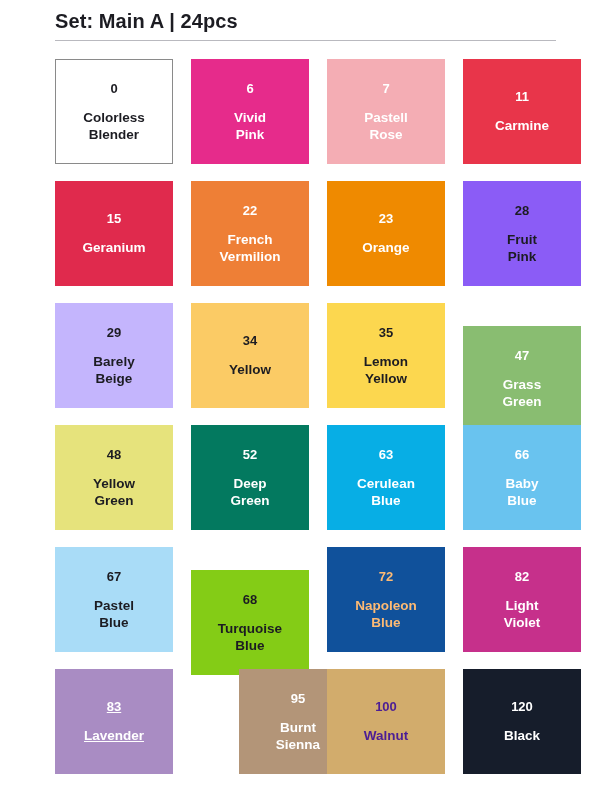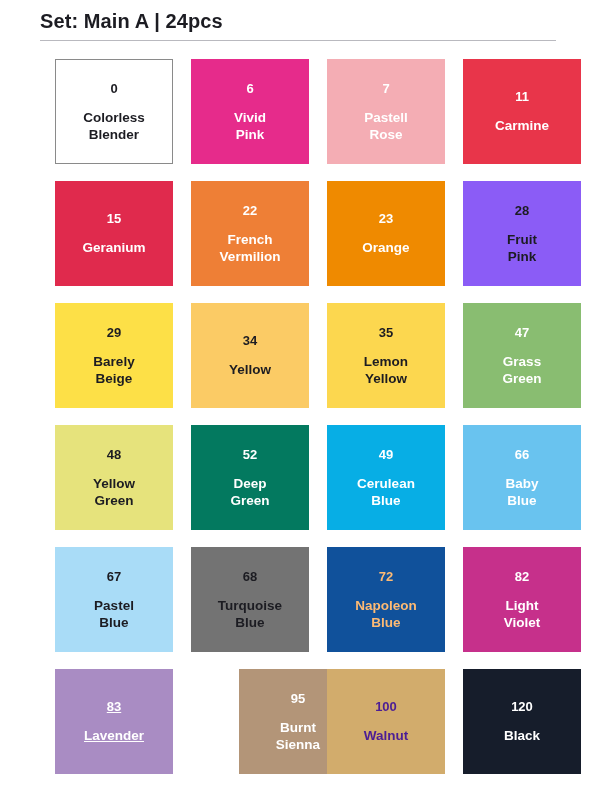--- a/index.html
+++ b/index.html
@@ -14,21 +14,21 @@
     -webkit-font-smoothing: antialiased;
   }
   .page {
     width: 596px;
     height: 791px;
     box-sizing: border-box;
     padding: 0;
     position: relative;
   }
   .title-block {
-    padding: 8px 40px 0 40px;
+    padding: 8px 40px 0 55px;
   }
   .title {
     font-size: 20px;
     font-weight: 600;
     color: #1c1c22;
     letter-spacing: 0.1px;
     padding-bottom: 6px;
     line-height: 26px;
   }
   .title-rule {
@@ -115,65 +115,65 @@
       </div>
       <div class="swatch" style="background: rgb(239, 138, 0); color: rgb(255, 255, 255);">
         <div class="swatch-code">23</div>
         <div class="swatch-name">Orange</div>
       </div>
       <div class="swatch" style="background: #8b5cf6; color: rgb(28, 28, 34);">
         <div class="swatch-code">28</div>
         <div class="swatch-name">Fruit
 Pink</div>
       </div>
-      <div class="swatch" style="background: #fde047; color: rgb(28, 28, 34);">
+      <div class="swatch" style="background: #c4b5fd; color: rgb(28, 28, 34);">
         <div class="swatch-code">29</div>
         <div class="swatch-name">Barely
 Beige</div>
       </div>
       <div class="swatch" style="background: rgb(251, 203, 101); color: rgb(28, 28, 34);">
         <div class="swatch-code">34</div>
         <div class="swatch-name">Yellow</div>
       </div>
       <div class="swatch" style="background: rgb(252, 215, 79); color: rgb(28, 28, 34);">
         <div class="swatch-code">35</div>
         <div class="swatch-name">Lemon
 Yellow</div>
       </div>
-      <div class="swatch" style="background: rgb(137, 189, 113); color: rgb(255, 255, 255);">
+      <div class="swatch" style="background: rgb(137, 189, 113); color: rgb(255, 255, 255); margin-top: 23px;">
         <div class="swatch-code">47</div>
         <div class="swatch-name">Grass
 Green</div>
       </div>
       <div class="swatch" style="background: rgb(230, 227, 124); color: rgb(28, 28, 34);">
         <div class="swatch-code">48</div>
         <div class="swatch-name">Yellow
 Green</div>
       </div>
       <div class="swatch" style="background: rgb(3, 121, 95); color: rgb(255, 255, 255);">
         <div class="swatch-code">52</div>
         <div class="swatch-name">Deep
 Green</div>
       </div>
       <div class="swatch" style="background: rgb(7, 174, 229); color: rgb(255, 255, 255);">
-        <div class="swatch-code">49</div>
+        <div class="swatch-code">63</div>
         <div class="swatch-name">Cerulean
 Blue</div>
       </div>
       <div class="swatch" style="background: rgb(105, 195, 239); color: rgb(255, 255, 255);">
         <div class="swatch-code">66</div>
         <div class="swatch-name">Baby
 Blue</div>
       </div>
       <div class="swatch" style="background: rgb(169, 220, 247); color: rgb(28, 28, 34);">
         <div class="swatch-code">67</div>
         <div class="swatch-name">Pastel
 Blue</div>
       </div>
-      <div class="swatch" style="background: #737373; color: rgb(28, 28, 34);">
+      <div class="swatch" style="background: #84cc16; color: rgb(28, 28, 34); margin-top: 23px;">
         <div class="swatch-code">68</div>
         <div class="swatch-name">Turquoise
 Blue</div>
       </div>
       <div class="swatch" style="background: rgb(16, 81, 155); color: #fdba74; justify-content: center;">
         <div class="swatch-code">72</div>
         <div class="swatch-name">Napoleon
 Blue</div>
       </div>
       <div class="swatch" style="background: rgb(198, 48, 139); color: rgb(255, 255, 255);">

